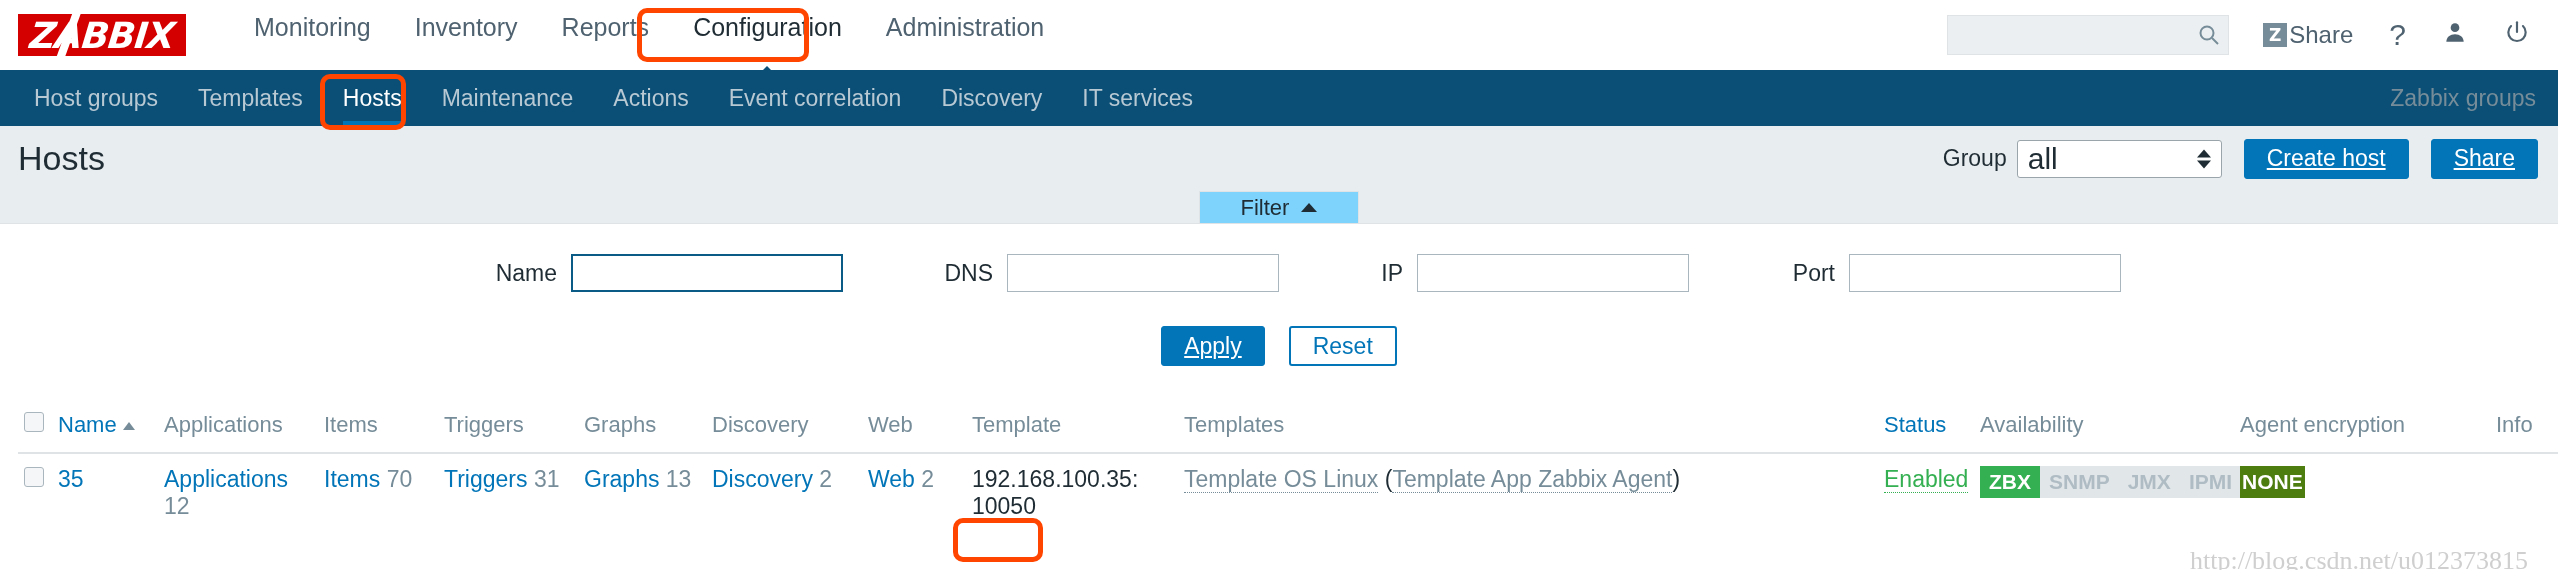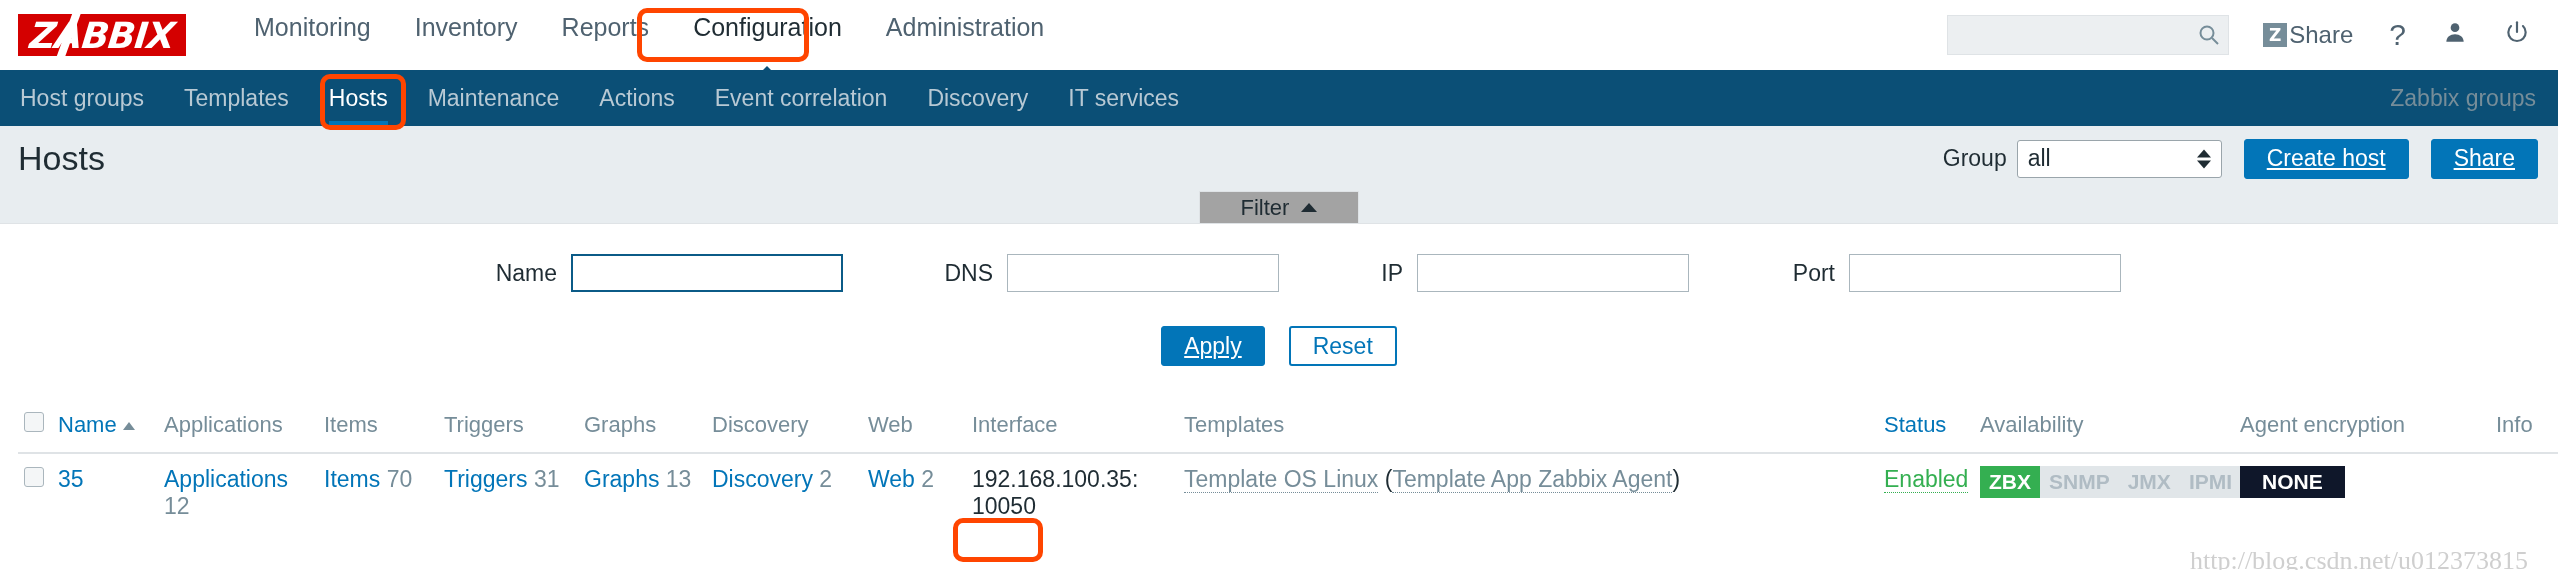--- a/index.html
+++ b/index.html
@@ -71,21 +71,21 @@
     font-family:"DejaVu Sans", sans-serif;
   }
   .share-label { font-size:24px; color:#4f6270; }
   .hdr-icon { margin-right:36px; cursor:pointer; color:#4f6270; display:flex; align-items:center; }
   .hdr-icon.last { margin-right:8px; }
   .qmark { font-size:30px; color:#4f6270; line-height:1; }
 
   
   .subnav {
     height:56px; background:#0b4f76; display:flex; align-items:center;
-    position:relative;justify-content:space-between;
+    padding-left:14px; position:relative;justify-content:space-between;
   }
   .subnav-item {
     color:#b8c9d4; font-size:23px; padding:0 20px; height:56px;
     line-height:56px; cursor:pointer; white-space:nowrap; position:relative;
   }
   .subnav-item.active { color:#ffffff; }
   .subnav-item.active .underline {
     position:absolute; left:20px; right:20px; bottom:0; height:5px; background:#0275b8;
   }
   .subnav-user {
@@ -96,41 +96,41 @@
   .titlerow {
     height:65px; background:#e8edf0; display:flex; align-items:center;
     padding:0 20px 0 18px;
   }
   .page-title { font-size:34px; color:#1f2c33; font-weight:normal; }
   .title-right { margin-left:auto; display:flex; align-items:center; }
   .group-label { font-size:23px; color:#1f2c33; margin-right:10px; }
   .group-select {
     width:205px; height:38px; background:#ffffff; border:1px solid #9aa5ab;
     border-radius:3px; display:flex; align-items:center; padding:0 10px;
-    font-size:23px; color:#1f2c33; position:relative; cursor:pointer;
+    font-size:30px; color:#1f2c33; position:relative; cursor:pointer;
   }
   .spin {
     position:absolute; right:10px; top:50%; transform:translateY(-50%);
     display:flex; flex-direction:column; gap:3px; line-height:0;
   }
   .tri-up { width:0;height:0;border-left:7px solid transparent;border-right:7px solid transparent;border-bottom:8px solid #1f2c33; }
   .tri-dn { width:0;height:0;border-left:7px solid transparent;border-right:7px solid transparent;border-top:8px solid #1f2c33; }
   .btn {
     height:40px; padding:0 22px; border-radius:3px; font-size:23px;
     display:flex; align-items:center; justify-content:center; cursor:pointer;
     font-family:"Liberation Sans", sans-serif; white-space:nowrap;
   }
   .btn-primary { background:#0275b8; color:#ffffff; border:1px solid #0275b8; margin-left:22px;text-decoration:underline; }
   .btn-ghost { background:#ffffff; color:#0275b8; border:2px solid #0275b8; }
 
   
   .filter-zone { background:#e8edf0; padding-bottom:0; }
   .filter-tab-row { display:flex; justify-content:center; height:32px; }
   .filter-tab {
-    background:#a3a3a3; border:1px solid #dfe3e6; border-bottom:none;
+    background:#7dd3fc; border:1px solid #dfe3e6; border-bottom:none;
     height:32px; min-width:160px; display:flex; align-items:center;
     justify-content:center; gap:12px; font-size:22px; color:#1f2c33;
     cursor:pointer; padding:0 22px;
   }
   .caret-up { width:0;height:0;border-left:8px solid transparent;border-right:8px solid transparent;border-bottom:9px solid #1f2c33; }
 
   .filter-body {
     background:#ffffff; border-top:1px solid #dfe3e6;
     padding:30px 0 24px 0;
   }
@@ -173,22 +173,22 @@
   .paren { color:#1f2c33; }
   .enabled { color:#34af51; border-bottom:1px dotted #34af51; cursor:pointer; }
   .avail { display:inline-flex; }
   .badge {
     font-size:21px; font-weight:bold; padding:4px 9px; color:#ffffff;
     font-family:"Liberation Sans", sans-serif; line-height:1.15;
   }
   .badge.on { background:#34af51; }
   .badge.off { background:#e1e6e9; color:#b0bcc4; }
   .enc-badge {
-    display:inline-block; background:#0f172a; color:#ffffff; font-weight:bold;
-    font-size:21px; padding:4px 22px; line-height:1.15;
+    display:inline-block; background:#4d7c0f; color:#ffffff; font-weight:bold;
+    font-size:21px; padding:4px 2px; line-height:1.15;
   }
 
   
   .anno {
     position:absolute; border:5px solid #ff4500; border-radius:10px;
     pointer-events:none; z-index:50;
   }
   .watermark {
     position:absolute; font-family:"Liberation Serif", serif;
     font-size:26px; color:#cfcfcf; white-space:nowrap; z-index:5;
@@ -375,21 +375,21 @@
         </th>
         <th class="link">
           <span>Name</span><span class="sort-asc"></span>
         </th>
         <th>Applications</th>
         <th>Items</th>
         <th>Triggers</th>
         <th>Graphs</th>
         <th>Discovery</th>
         <th>Web</th>
-        <th>Interface</th>
+        <th>Template</th>
         <th>Templates</th>
         <th class="link">Status</th>
         <th>Availability</th>
         <th>Agent encryption</th>
         <th>Info</th>
       </tr>
     </thead>
     <tbody>
       <tr>
         <td>

